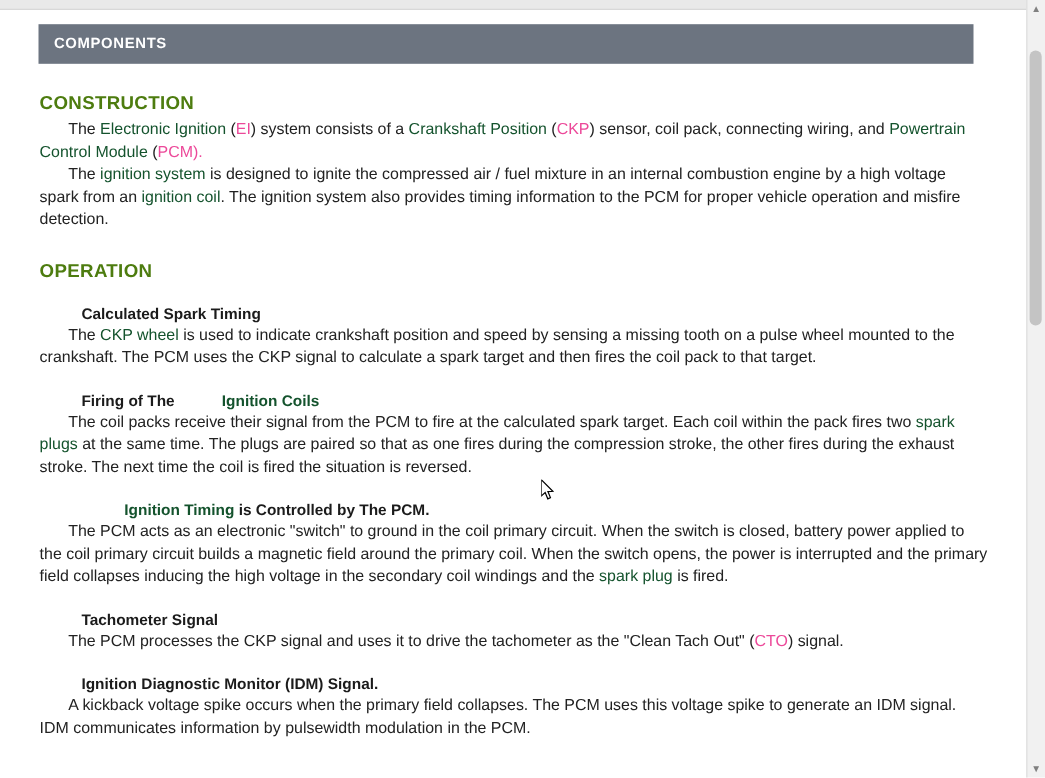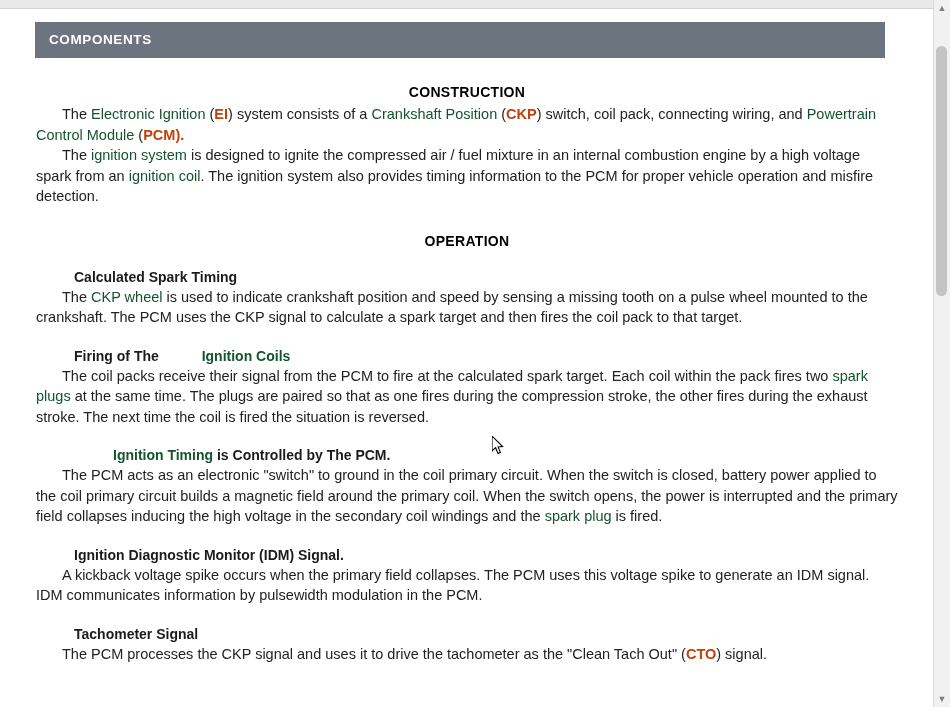--- a/index.html
+++ b/index.html
@@ -46,26 +46,25 @@
     letter-spacing: 0.6px;
     padding: 9px 16px 9px 14px;
     height: 18px;
     line-height: 18px;
     box-sizing: content-box;
   }
   .body-wrap {
     padding: 0 36px 0 36px;
   }
   h3.heading {
-    font-size: 14px;
-    font-weight: bold;
-    color: #000000;
+    font-size: 17px;
+    font-weight: bold;
+    color: #4d7c0f;
     margin: 26px 0 4px 0;
     letter-spacing: 0.3px;
-    text-align: center;
   }
   p.para {
     margin: 0 0 0 0;
     line-height: 20.5px;
     text-indent: 26px;
     color: #222222;
     font-size: 14.5px;
   }
   .sub-block {
     margin-top: 20px;
@@ -82,22 +81,22 @@
     padding-left: 0;
     margin-left: -14px;
     line-height: 20.5px;
   }
   a.link {
     color: #14532d;
     text-decoration: none;
     cursor: pointer;
   }
   .bold {
-    font-weight: bold;
-    color: #c2410c;
+    font-weight: normal;
+    color: #ec4899;
   }
   .blue-bold {
     color: #4a7ebb;
     font-weight: bold;
     padding-left: 39px;
   }
   
   .scrollbar {
     position: absolute;
     top: 0;
@@ -147,21 +146,21 @@
 
   <div class="content-area">
 
     <div class="section-header">
       <span>COMPONENTS</span>
     </div>
 
     <div class="body-wrap">
 
       <h3 class="heading">CONSTRUCTION</h3>
-      <p class="para"><span>The </span><a class="link">Electronic Ignition</a><span> (</span><span class="bold">EI</span><span>) system consists of a </span><a class="link">Crankshaft Position</a><span> (</span><span class="bold">CKP</span><span>) switch, coil pack, connecting wiring, and </span><a class="link">Powertrain Control Module</a><span> (</span><span class="bold">PCM).</span></p>
+      <p class="para"><span>The </span><a class="link">Electronic Ignition</a><span> (</span><span class="bold">EI</span><span>) system consists of a </span><a class="link">Crankshaft Position</a><span> (</span><span class="bold">CKP</span><span>) sensor, coil pack, connecting wiring, and </span><a class="link">Powertrain Control Module</a><span> (</span><span class="bold">PCM).</span></p>
 
       <p class="para"><span>The </span><a class="link">ignition system</a><span> is designed to ignite the compressed air / fuel mixture in an internal combustion engine by a high voltage spark from an </span><a class="link">ignition coil</a><span>. The ignition system also provides timing information to the PCM for proper vehicle operation and misfire detection.</span></p>
 
       <h3 class="heading">OPERATION</h3>
 
       <div class="sub-block">
         <div class="sub-title">Calculated Spark Timing</div>
         <p class="para"><span>The </span><a class="link">CKP wheel</a><span> is used to indicate crankshaft position and speed by sensing a missing tooth on a pulse wheel mounted to the crankshaft. The PCM uses the CKP signal to calculate a spark target and then fires the coil pack to that target.</span></p>
       </div>
 
@@ -169,27 +168,27 @@
         <div class="sub-title"><span>Firing of The </span><a class="link blue-bold">Ignition Coils</a></div>
         <p class="para"><span>The coil packs receive their signal from the PCM to fire at the calculated spark target. Each coil within the pack fires two </span><a class="link">spark plugs</a><span> at the same time. The plugs are paired so that as one fires during the compression stroke, the other fires during the exhaust stroke. The next time the coil is fired the situation is reversed.</span></p>
       </div>
 
       <div class="sub-block">
         <div class="sub-title"><a class="link blue-bold">Ignition Timing</a><span> is Controlled by The PCM.</span></div>
         <p class="para"><span>The PCM acts as an electronic "switch" to ground in the coil primary circuit. When the switch is closed, battery power applied to the coil primary circuit builds a magnetic field around the primary coil. When the switch opens, the power is interrupted and the primary field collapses inducing the high voltage in the secondary coil windings and the </span><a class="link">spark plug</a><span> is fired.</span></p>
       </div>
 
       <div class="sub-block">
+        <div class="sub-title">Tachometer Signal</div>
+        <p class="para"><span>The PCM processes the CKP signal and uses it to drive the tachometer as the "Clean Tach Out" (</span><span class="bold">CTO</span><span>) signal.</span></p>
+      </div>
+
+      <div class="sub-block">
         <div class="sub-title">Ignition Diagnostic Monitor (IDM) Signal.</div>
         <p class="para">A kickback voltage spike occurs when the primary field collapses. The PCM uses this voltage spike to generate an IDM signal. IDM communicates information by pulsewidth modulation in the PCM.</p>
-      </div>
-
-      <div class="sub-block">
-        <div class="sub-title">Tachometer Signal</div>
-        <p class="para"><span>The PCM processes the CKP signal and uses it to drive the tachometer as the "Clean Tach Out" (</span><span class="bold">CTO</span><span>) signal.</span></p>
       </div>
 
     </div>
   </div>
 
   <div class="scrollbar">
     <div class="scroll-arrow up">▲</div>
     <div class="scroll-thumb"></div>
     <div class="scroll-arrow down">▼</div>
   </div>

